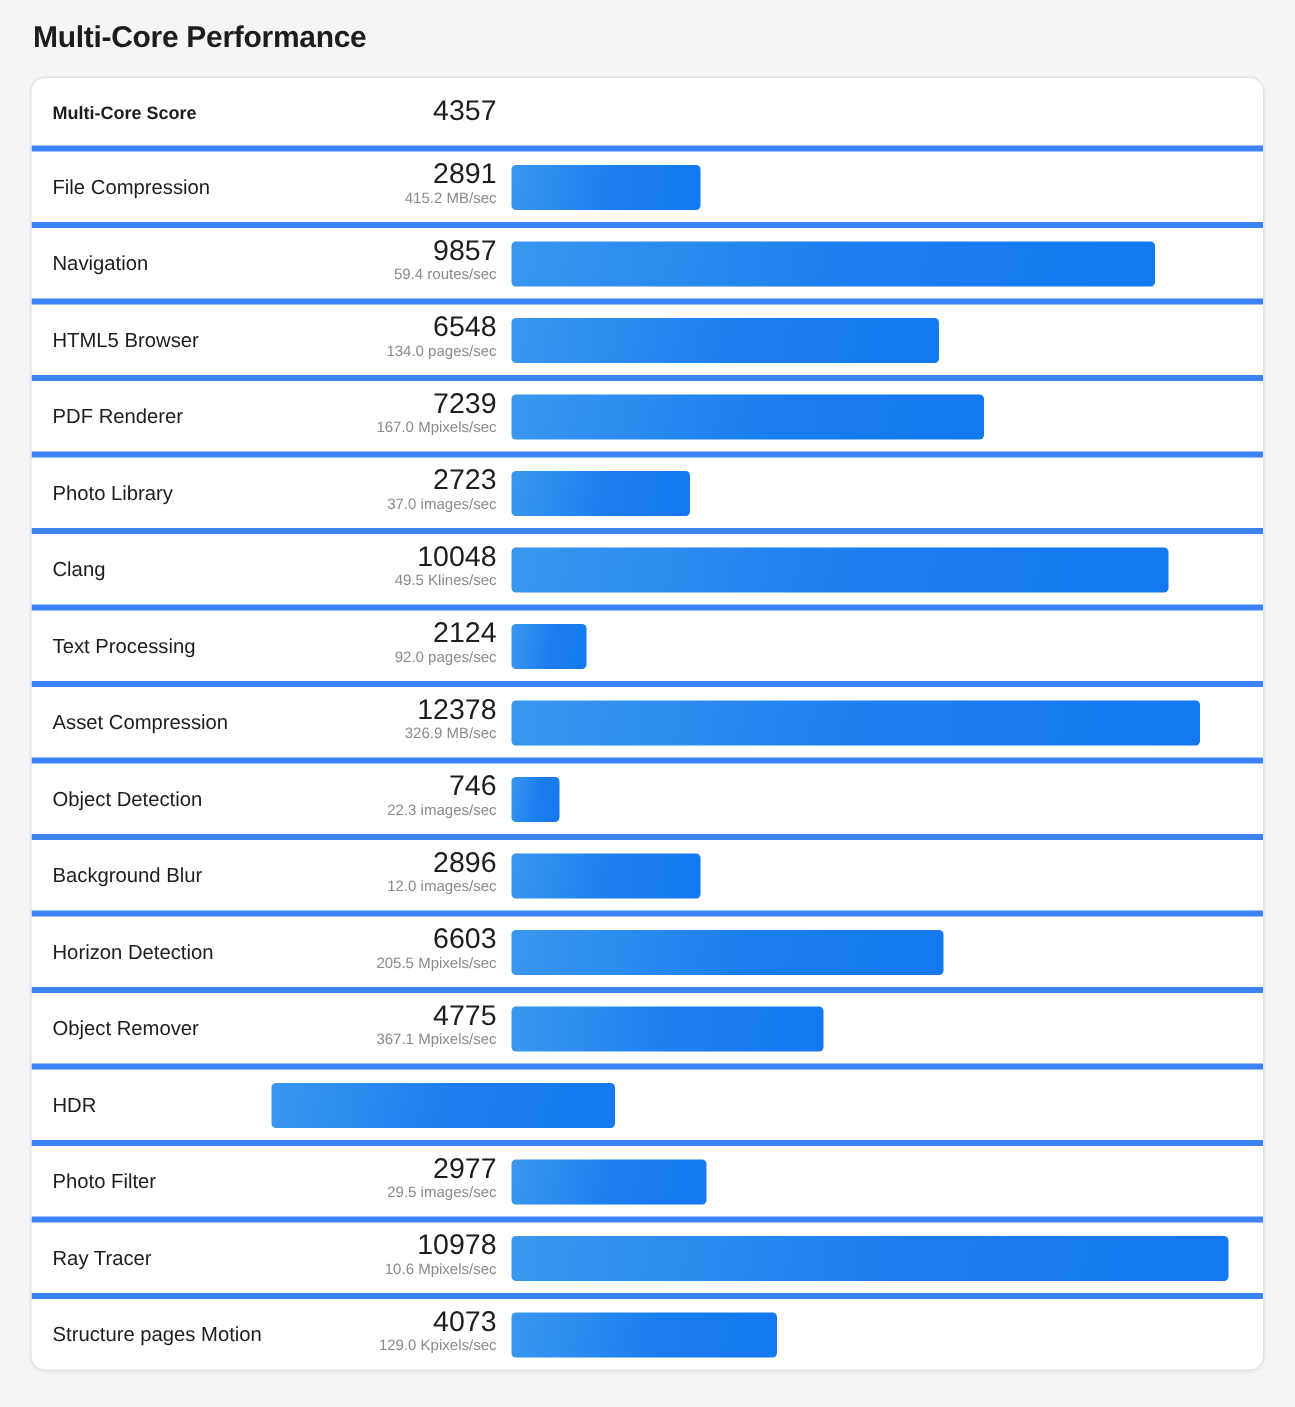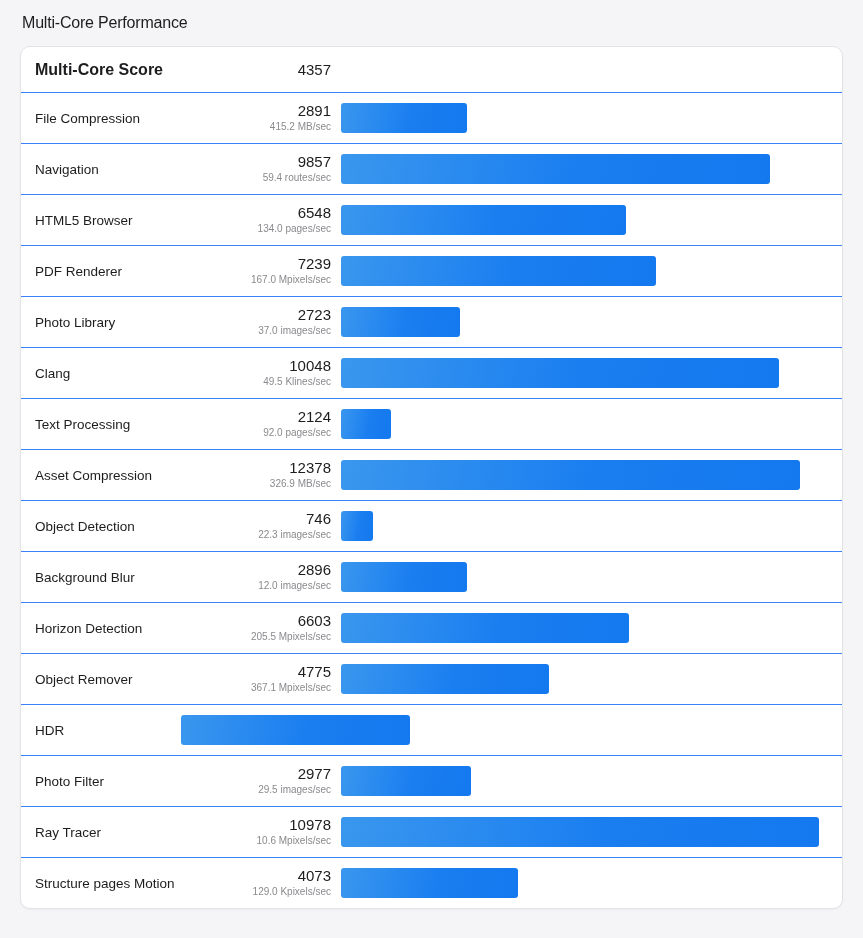--- a/index.html
+++ b/index.html
@@ -10,63 +10,63 @@
     color: #1d1d1f;
   }
   .page {
     width: 863px;
     min-height: 938px;
     box-sizing: border-box;
     padding: 14px 20px 20px 20px;
     background: #f5f5f7;
   }
   .page-title {
-    font-size: 16px;
-    font-weight: normal;
+    font-size: 20px;
+    font-weight: bold;
     color: #1d1d1f;
     margin: 0 0 14px 2px;
     letter-spacing: -0.2px;
   }
   .card {
     background: #ffffff;
     border: 1px solid #e3e3e5;
     border-radius: 10px;
     overflow: hidden;
     box-shadow: 0 1px 2px rgba(0,0,0,0.04);
   }
   .row {
     display: flex;
     align-items: center;
-    border-top: 1px solid #3b82f6;
+    border-top: 4px solid #3b82f6;
     min-height: 51px;
     box-sizing: border-box;
   }
   .row.header-row {
     border-top: none;
     min-height: 45px;
   }
   .label-cell {
     width: 160px;
     padding-left: 14px;
     box-sizing: border-box;
     font-size: 13.5px;
     color: #1d1d1f;
   }
   .header-row .label-cell {
     font-weight: bold;
-    font-size: 16px;
+    font-size: 12px;
   }
   .value-cell {
     width: 160px;
     padding-right: 10px;
     box-sizing: border-box;
     text-align: right;
   }
   .score {
-    font-size: 15px;
+    font-size: 19px;
     color: #1d1d1f;
     line-height: 16px;
   }
   .header-row .score {
     font-weight: normal;
   }
   .rate {
     font-size: 10px;
     color: #8a8a8e;
     line-height: 15px;

